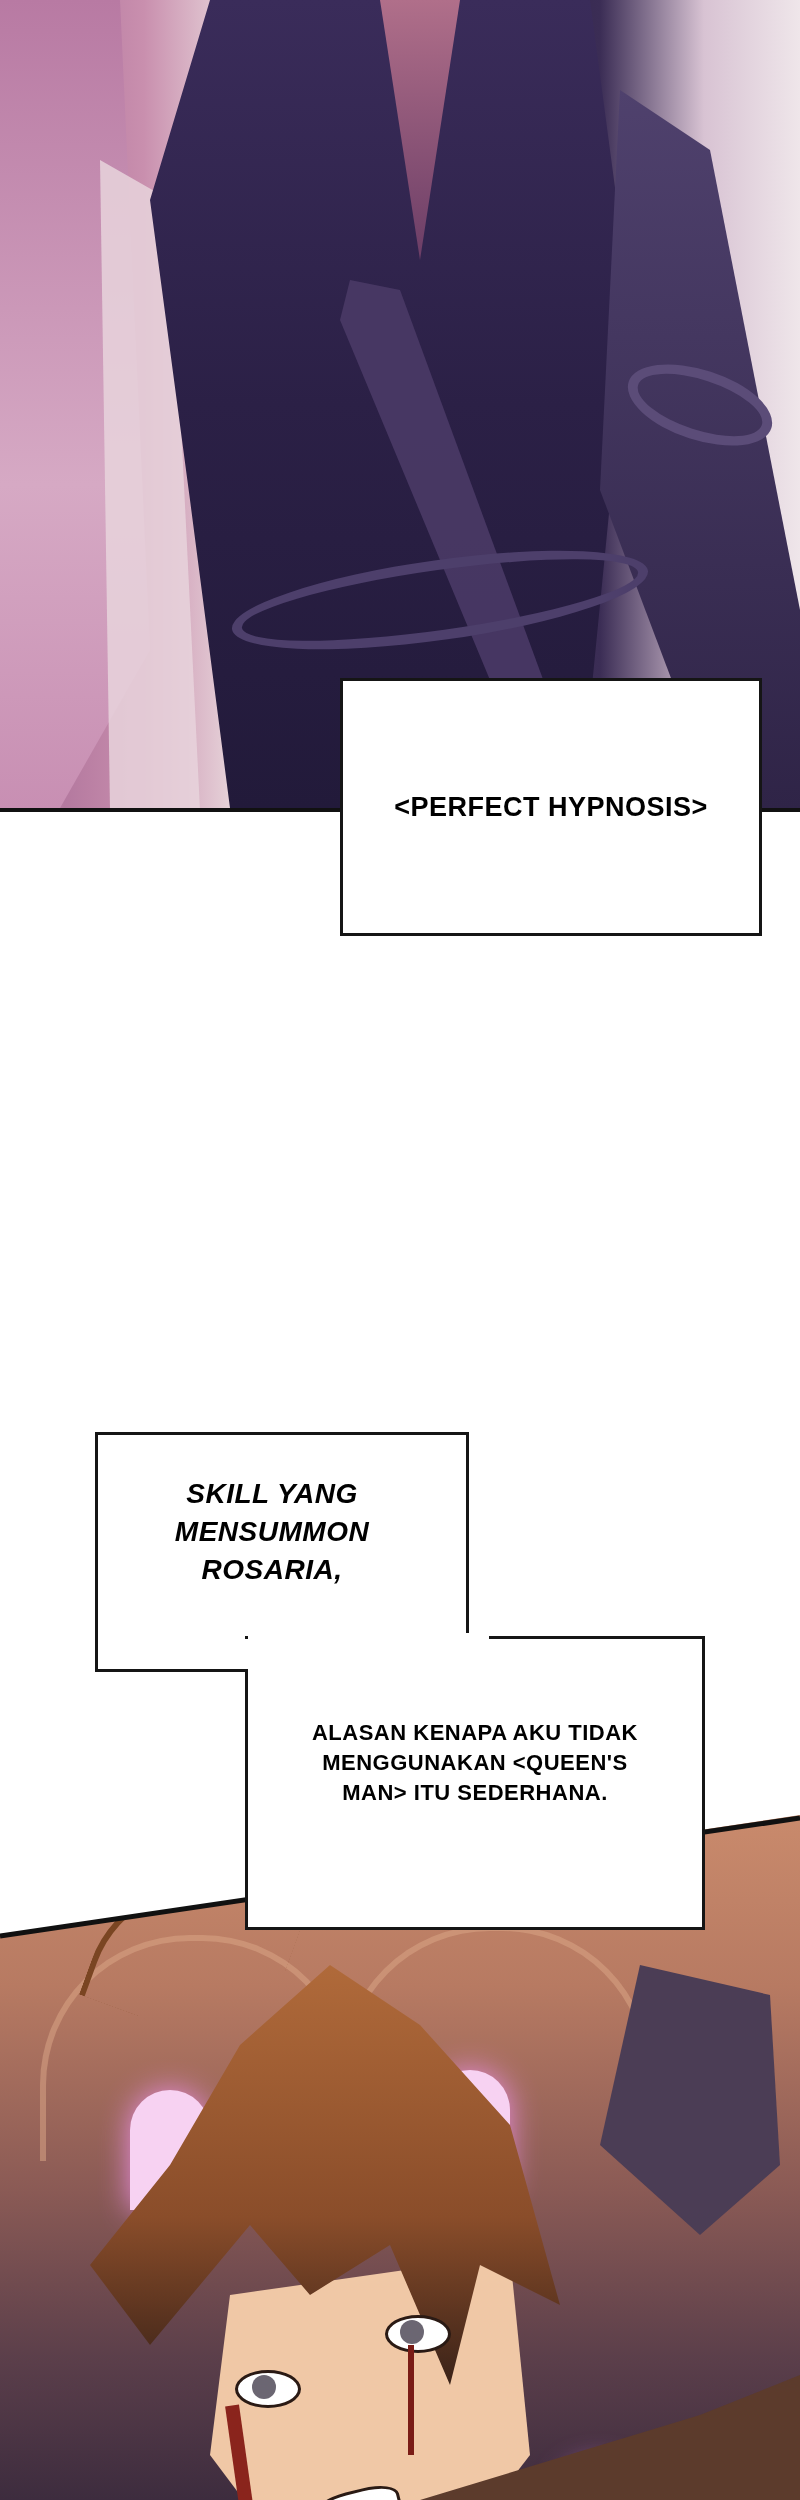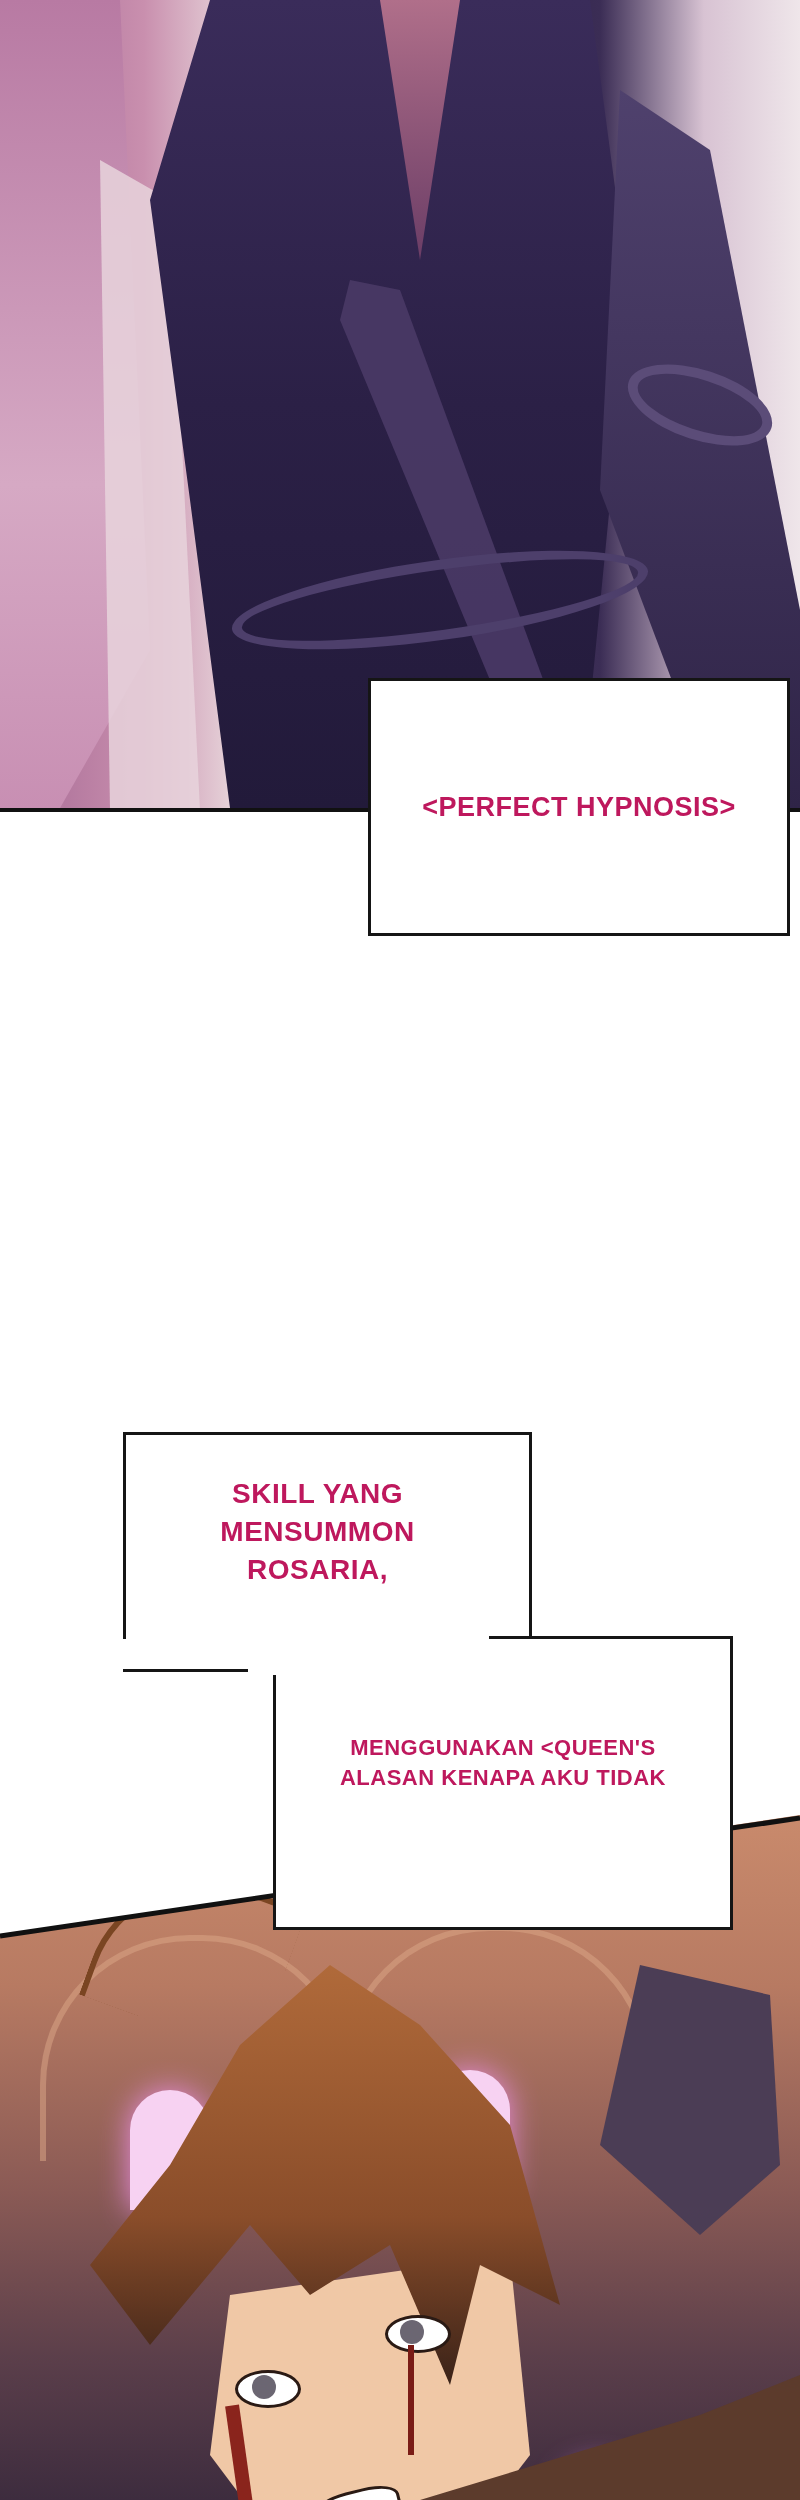--- a/index.html
+++ b/index.html
@@ -2,21 +2,21 @@
 <html><head>
 <meta charset="utf-8">
 <style>
   html,body{margin:0;padding:0;}
   body{width:800px;height:2500px;position:relative;background:#ffffff;overflow:hidden;font-family:"Liberation Sans Narrow","Liberation Sans",sans-serif;}
   .panel{position:absolute;left:0;width:800px;overflow:hidden;}
   
   #panel-top{top:0;height:808px;border-bottom:4px solid #111;
     background:linear-gradient(90deg,#e3c9d6 0%,#b4799f 8%,#c98fae 18%,#e9d9dd 30%,#3d2c58 40%,#2a1f45 60%,#3b2d55 75%,#d8c3d3 88%,#efe6ea 100%);}
   .shape{position:absolute;}
-  .cap{position:absolute;background:#fff;border:3px solid #151515;box-sizing:border-box;display:flex;align-items:center;justify-content:center;text-align:center;color:#be185d;font-weight:bold;letter-spacing:0.5px;text-transform:uppercase;margin-left:28px;}
+  .cap{position:absolute;background:#fff;border:3px solid #151515;box-sizing:border-box;display:flex;align-items:center;justify-content:center;text-align:center;color:#000000;font-weight:bold;letter-spacing:0.5px;text-transform:uppercase;}
   .cap span{display:block;}
   #panel-bottom{top:1815px;height:685px;
     clip-path:polygon(0 120px,800px 0,800px 685px,0 685px);
     background:linear-gradient(180deg,#c98a6c 0%,#b77a62 25%,#8a5a55 55%,#5a3e4a 80%,#3d2c3e 100%);}
   .slant-line{position:absolute;left:0;top:1815px;width:800px;height:125px;pointer-events:none;}
 </style>
 </head>
 <body>
 
 <div id="panel-top" class="panel">
@@ -66,29 +66,30 @@
   <div class="shape" style="left:232px;top:590px;width:14px;height:100px;background:#8a241c;transform:rotate(-8deg);"></div>
 
   <div class="shape" style="left:315px;top:675px;width:80px;height:28px;background:#fff;border:3px solid #2a1a14;border-radius:40% 40% 30% 30%;transform:rotate(-14deg);"></div>
 
   <div class="shape" style="left:420px;top:560px;width:380px;height:125px;background:#5c3b2c;clip-path:polygon(0 125px,280px 40px,380px 0,380px 125px);"></div>
 </div>
 <svg class="slant-line" viewBox="0 0 800 125" preserveAspectRatio="none">
   <line x1="0" y1="121" x2="800" y2="3" stroke="#111" stroke-width="5"></line>
 </svg>
 
-<div class="cap" style="left:95px;top:1432px;width:409px;height:240px;font-size:28px;line-height:38px;align-items:flex-start;padding-top:40px;padding-right:20px;">
+<div class="cap" style="left:95px;top:1432px;width:374px;height:240px;font-size:28px;line-height:38px;align-items:flex-start;padding-top:40px;padding-right:20px;font-style:italic;">
   <div>
     <span>SKILL YANG</span>
     <span>MENSUMMON</span>
     <span>ROSARIA,</span>
   </div>
 </div>
 
 <div class="cap" style="left:245px;top:1636px;width:460px;height:294px;font-size:22px;line-height:30px;">
   <div style="padding-bottom:40px;">
+    <span>ALASAN KENAPA AKU TIDAK</span>
     <span>MENGGUNAKAN &lt;QUEEN'S</span>
-    <span>ALASAN KENAPA AKU TIDAK</span>
+    <span>MAN&gt; ITU SEDERHANA.</span>
   </div>
 </div>
 
 <div class="shape" style="position:absolute;left:248px;top:1633px;width:241px;height:42px;background:#fff;"></div>
 <div class="shape" style="position:absolute;left:98px;top:1639px;width:150px;height:30px;background:#fff;"></div>
 
 </body></html>

